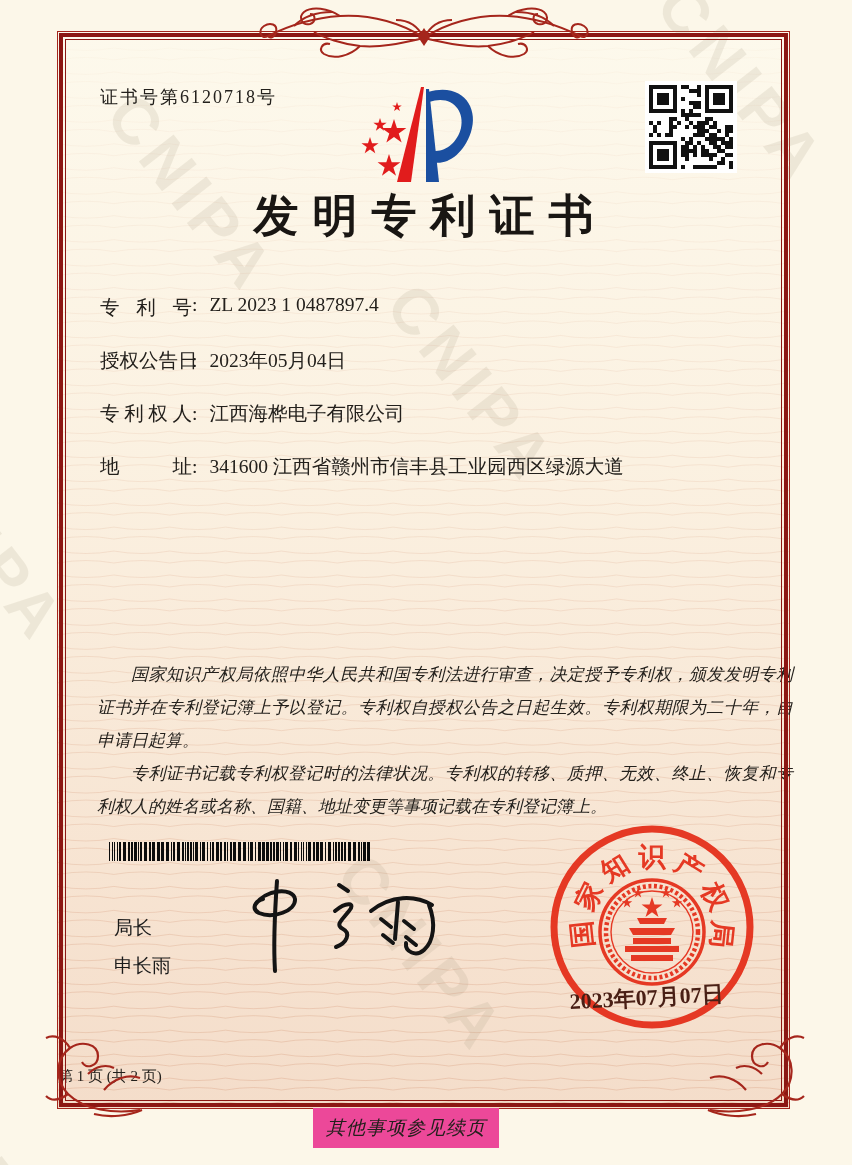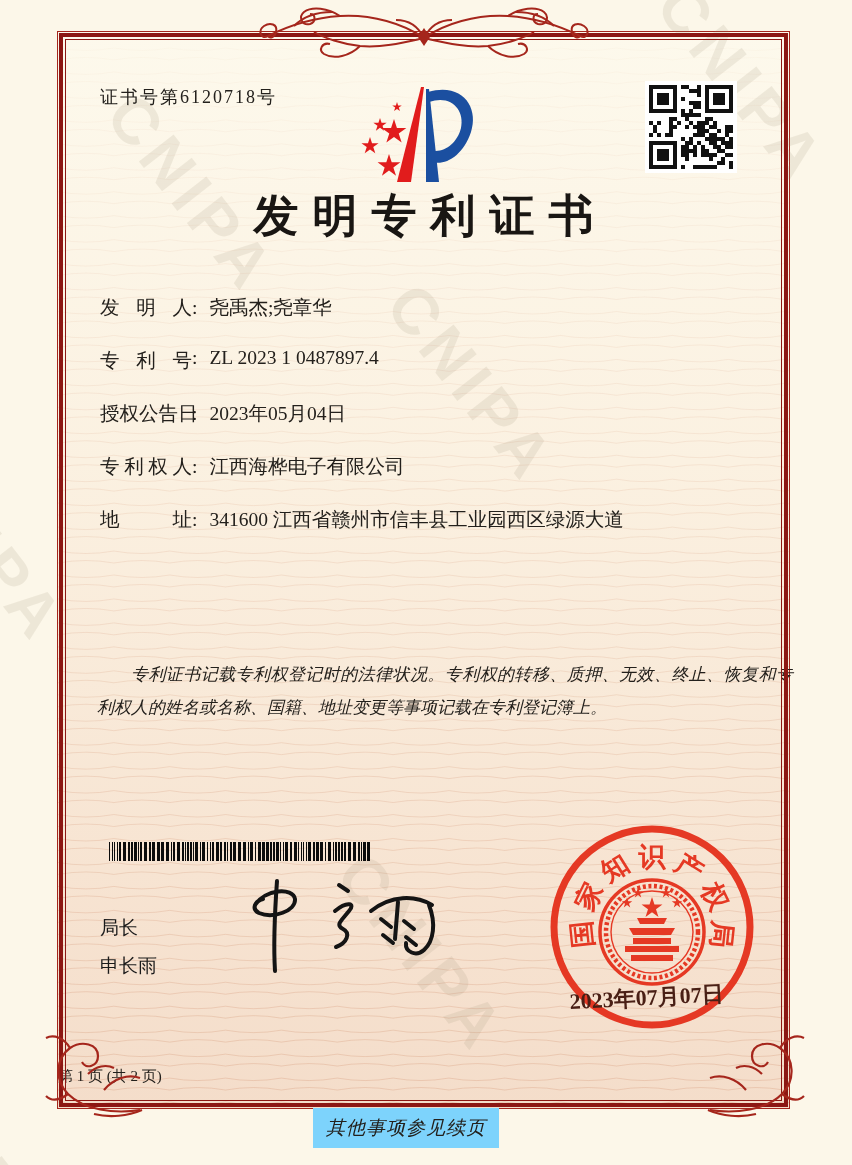--- a/index.html
+++ b/index.html
@@ -34,29 +34,29 @@
   .frow{height:22px;margin-bottom:31px;font-size:19.5px;color:#23201c;white-space:nowrap;}
   .flabel{display:inline-block;width:92px;text-align:justify;text-align-last:justify;vertical-align:top;}
   .fvalue{margin-left:12px;}
   .pair1{display:inline-block;width:330px;}
 
   .body-text{left:39px;top:626px;width:696px;font-size:17px;line-height:33px;
              font-style:italic;color:#23201c;text-align:justify;}
   .body-text p{margin:0;text-indent:2em;}
 
   .barcode{left:51px;top:810px;}
-  .director{left:42px;top:877px;font-family:"Liberation Sans","DejaVu Sans",sans-serif;
+  .director{left:56px;top:877px;font-family:"Liberation Sans","DejaVu Sans",sans-serif;
             font-size:19px;line-height:38px;color:#1a1a1a;}
   .sig{left:177px;top:843px;}
 
   .seal{left:491px;top:792px;z-index:3;opacity:.95;}
 
   .page-no{left:0;top:1035px;width:100%;text-align:left;font-size:15px;color:#23201c;}
 
-  .continuation{position:absolute;left:313px;top:1108px;width:186px;height:40px;background:#7dd3fc;
+  .continuation{position:absolute;left:313px;top:1108px;width:186px;height:40px;background:#ec4899;
                 display:flex;align-items:center;justify-content:center;z-index:2;
                 font-size:19px;font-style:italic;color:#23201c;letter-spacing:1px;}
 
   .deco{position:absolute;z-index:5;pointer-events:none;}
 </style>
 </head>
 <body>
 
 <svg width="0" height="0" style="position:absolute">
   <defs>
@@ -310,37 +310,35 @@
         <rect x="0" y="56" width="28" height="28" fill="#111"></rect>
         <rect x="4" y="60" width="20" height="20" fill="#fff"></rect>
         <rect x="8" y="64" width="12" height="12" fill="#111"></rect>
       </svg>
   </div>
 
   <div class="abs title">发明专利证书</div>
 
   <div class="abs fields">
     <div class="frow">
-      <span class="flabel">发明人</span><span class="fcolon">:</span><span class="fvalue">尧禹杰;尧章华</span>
-    </div>
-    <div class="frow">
       <span class="flabel">专利号</span><span class="fcolon">:</span><span class="fvalue">ZL 2023 1 0487897.4</span>
     </div>
     <div class="frow">
       <span class="flabel">授权公告日</span><span class="fcolon">:</span><span class="fvalue">2023年05月04日</span>
     </div>
     <div class="frow">
       <span class="flabel">专利权人</span><span class="fcolon">:</span><span class="fvalue">江西海桦电子有限公司</span>
     </div>
     <div class="frow">
       <span class="flabel">地址</span><span class="fcolon">:</span><span class="fvalue">341600 江西省赣州市信丰县工业园西区绿源大道</span>
     </div>
   </div>
 
   <div class="abs body-text">
+    <p>国家知识产权局依照中华人民共和国专利法进行审查，决定授予专利权，颁发发明专利证书并在专利登记簿上予以登记。专利权自授权公告之日起生效。专利权期限为二十年，自申请日起算。</p>
     <p>专利证书记载专利权登记时的法律状况。专利权的转移、质押、无效、终止、恢复和专利权人的姓名或名称、国籍、地址变更等事项记载在专利登记簿上。</p>
   </div>
 
   <svg class="abs barcode" id="barcode" width="261" height="19" viewBox="0 0 261 19">
       <rect x="0" y="0" width="1" height="19" fill="#0c0c0c"></rect>
       <rect x="3" y="0" width="1" height="19" fill="#0c0c0c"></rect>
       <rect x="5" y="0" width="1" height="19" fill="#0c0c0c"></rect>
       <rect x="8" y="0" width="1" height="19" fill="#0c0c0c"></rect>
       <rect x="10" y="0" width="2" height="19" fill="#0c0c0c"></rect>
       <rect x="14" y="0" width="3" height="19" fill="#0c0c0c"></rect>

